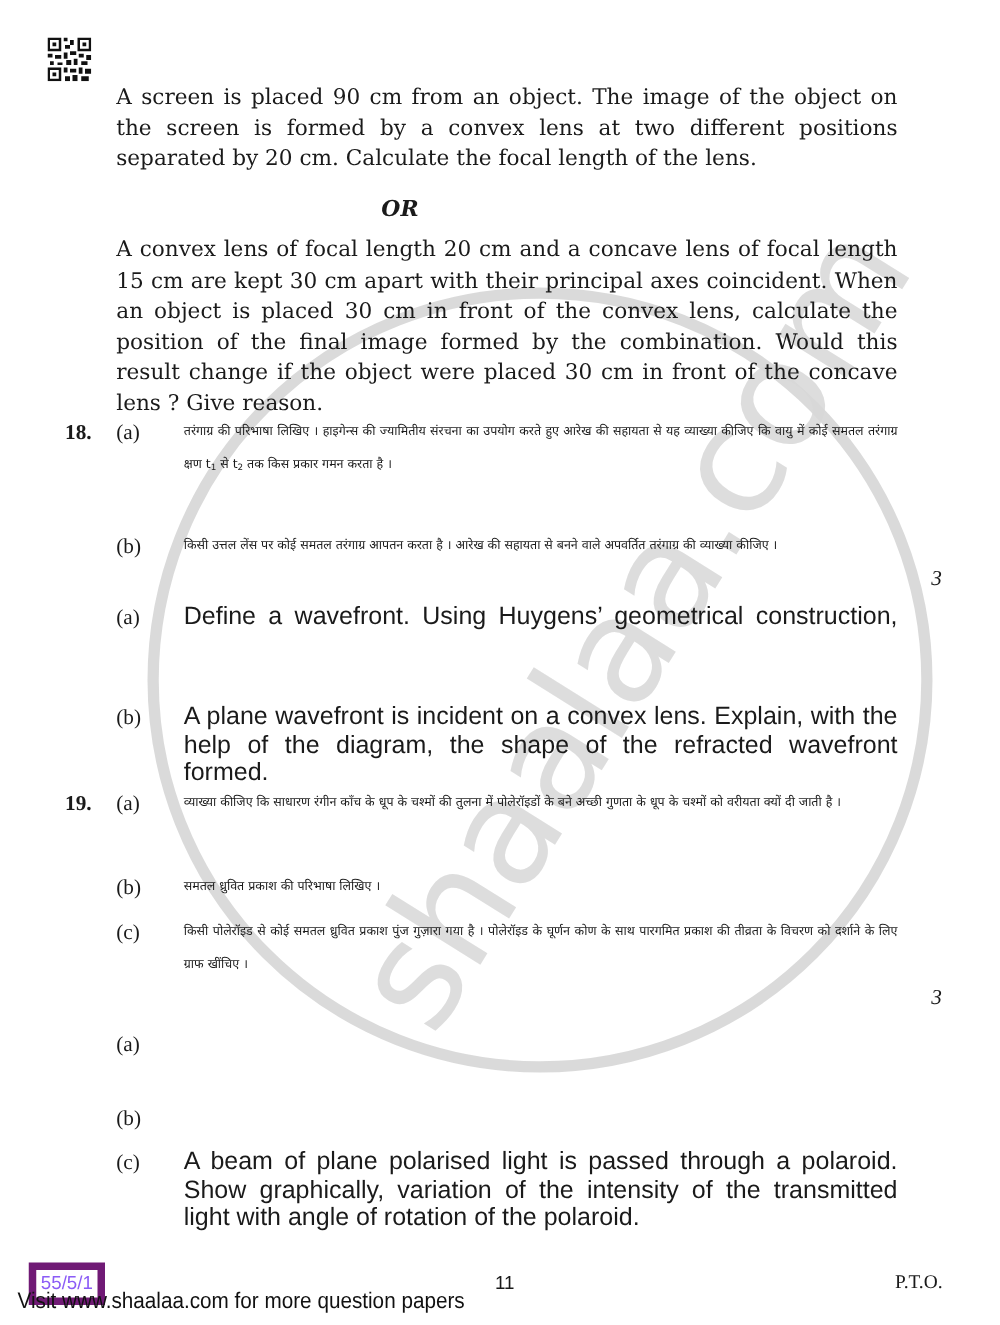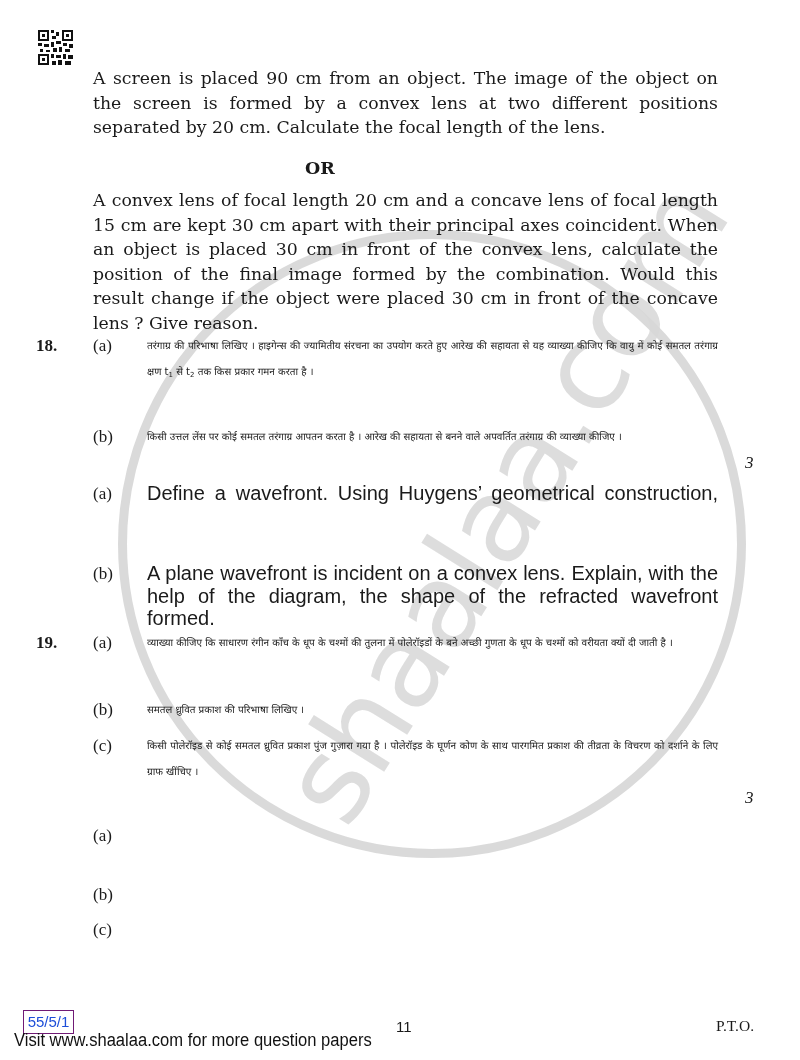--- a/index.html
+++ b/index.html
@@ -10,33 +10,33 @@
   .qr { position: absolute; left: 38px; top: 30px; width: 35px; height: 35px; }
 
   .watermark-circle { position: absolute; left: 118px; top: 230px; width: 628px; height: 628px;
         border: 9px solid #d6d6d6; border-radius: 50%; box-sizing: border-box; opacity: 0.9; }
   .watermark-text { position: absolute; left: 190px; top: 520px; width: 520px; text-align: center;
         font-family: "DejaVu Sans", sans-serif; font-size: 118px; color: #d8d8d8;
         transform: rotate(-58deg); transform-origin: center center; letter-spacing: -2px; opacity: 0.85; }
 
   .para { position: absolute; font-size: 17.3px; line-height: 24.5px; text-align: justify; text-align-last: left; }
   .intro { left: 93px; width: 625px; }
-  .or { position: absolute; left: 0; width: 640px; top: 158px; text-align: center; font-weight: bold; font-size: 17.5px; }
+  .or { position: absolute; left: 0; width: 640px; top: 158px; text-align: center; font-weight: bold; font-size: 17.5px; font-style: italic; }
 
-  .qnum { position: absolute; left: 36px; font-weight: bold; font-size: 17px; font-family: "Liberation Serif", serif; }
+  .qnum { position: absolute; left: 52px; font-weight: bold; font-size: 17px; font-family: "Liberation Serif", serif; }
   .plabel { position: absolute; left: 93px; font-size: 17px; font-family: "Liberation Serif", serif; }
   .ptext { position: absolute; left: 147px; width: 571px; text-align: justify; text-align-last: left; }
   .hi { font-family: "DejaVu Sans", sans-serif; font-size: 10px; line-height: 26px; }
   .en { font-family: Liberation Sans, sans-serif; font-size: 20px; line-height: 22.5px; }
   .marks { position: absolute; left: 745px; font-style: italic; font-size: 17px; font-family: "Liberation Serif", serif; }
   sub { font-size: 0.7em; vertical-align: -0.3em; line-height: 0; }
   .last-justify { text-align-last: justify; }
 
-  .footer-code { position: absolute; left: 23px; top: 1010px; width: 49px; height: 22px; border: 1px solid #701a75;
-        font-family: "Liberation Sans", sans-serif; font-size: 15px; line-height: 22px; text-align: center; color: #1d4ed8; }
+  .footer-code { position: absolute; left: 23px; top: 1010px; width: 49px; height: 22px; border: 6px solid #701a75;
+        font-family: "Liberation Sans", sans-serif; font-size: 15px; line-height: 22px; text-align: center; color: #8b5cf6; }
   .footer-page { position: absolute; left: 396px; top: 1018px; font-family: "Liberation Sans", sans-serif; font-size: 15px; }
   .footer-pto { position: absolute; left: 716px; top: 1017px; font-family: Liberation Serif, serif; font-size: 15.5px; }
   .footer-visit { position: absolute; left: 14px; top: 1030px; font-family: "Liberation Sans", sans-serif; font-size: 18px; color: #111; transform: scaleX(0.92); transform-origin: left; }
 </style>
 </head>
 <body>
 
 <div class="page">
 
   <div class="watermark-circle"></div>
@@ -104,18 +104,19 @@
 
   <div class="plabel" style="top:736px;">(c)</div>
   <div class="para ptext hi" style="top:733px;">किसी पोलेरॉइड से कोई समतल ध्रुवित प्रकाश पुंज गुज़ारा गया है । पोलेरॉइड के घूर्णन कोण के साथ पारगमित प्रकाश की तीव्रता के विचरण को दर्शाने के लिए ग्राफ खींचिए ।</div>
   <div class="marks" style="top:788px;">3</div>
 
   <div class="plabel" style="top:826px;">(a)</div>
 
   <div class="plabel" style="top:885px;">(b)</div>
 
   <div class="plabel" style="top:920px;">(c)</div>
+  <div class="para ptext en" style="top:918px;">A beam of plane polarised light is passed through a polaroid. Show graphically, variation of the intensity of the transmitted light with angle of rotation of the polaroid.</div>
 
   <div class="footer-code">55/5/1</div>
   <div class="footer-page">11</div>
   <div class="footer-pto">P.T.O.</div>
   <div class="footer-visit">Visit www.shaalaa.com for more question papers</div>
 </div>
 
 </body></html>

